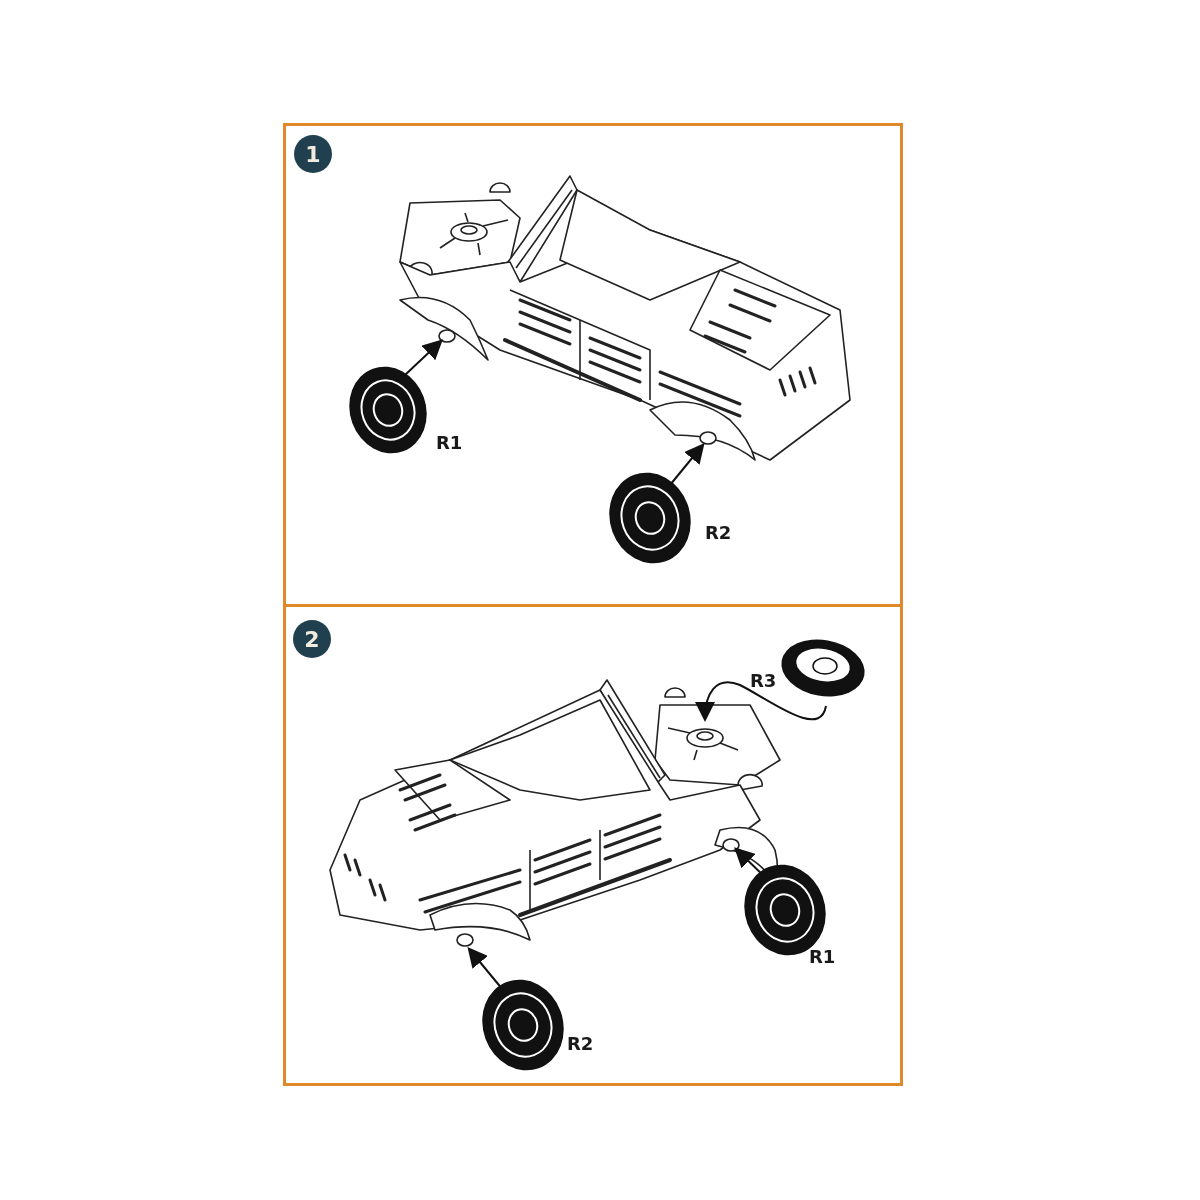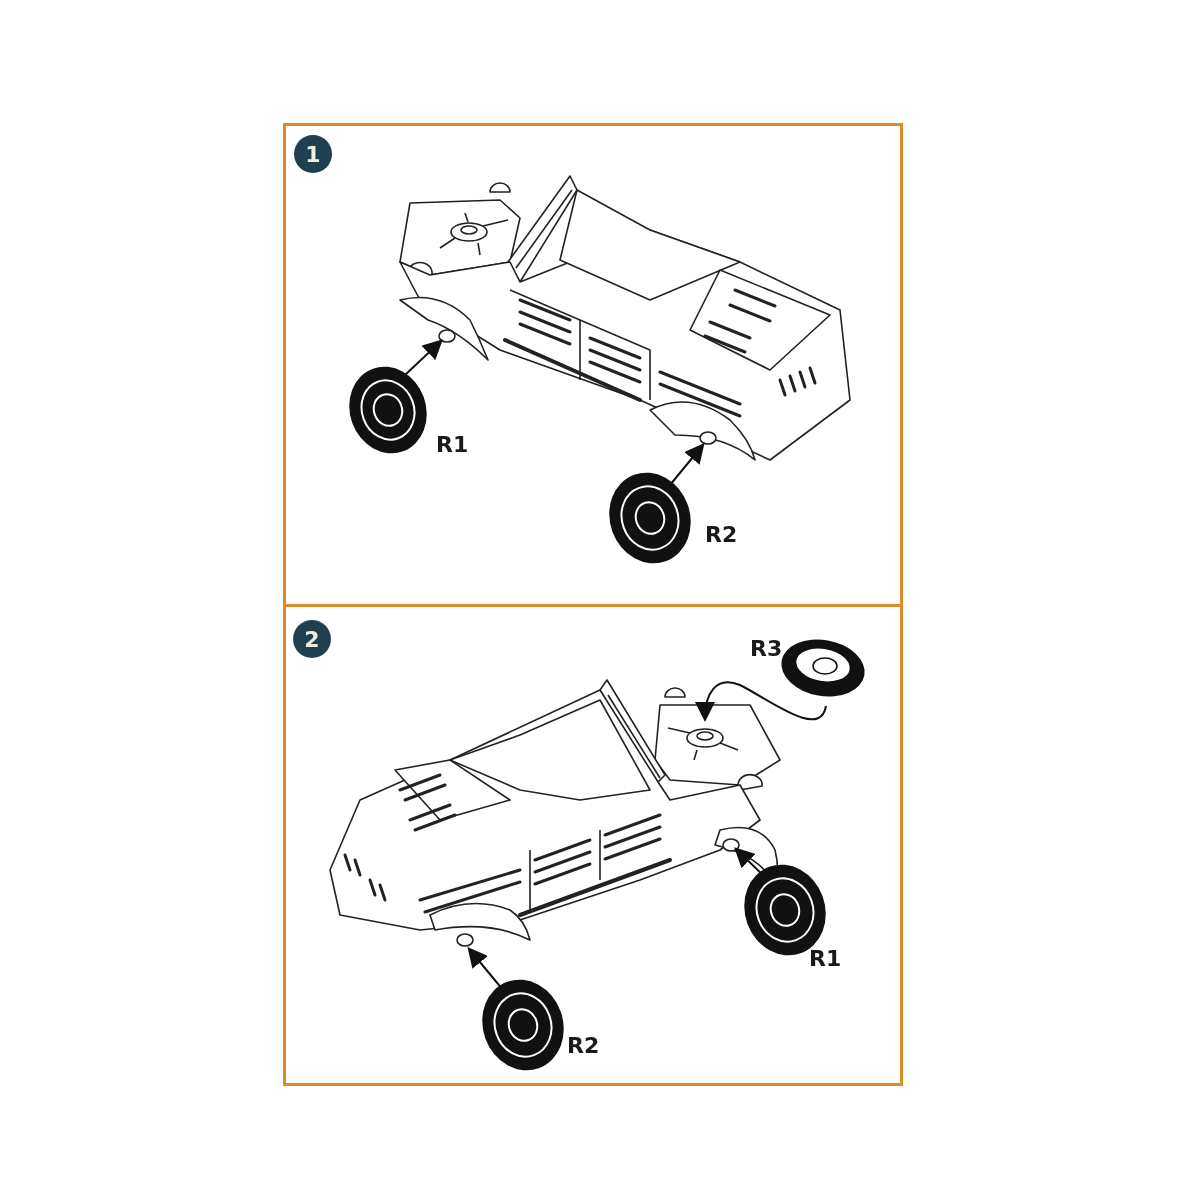--- a/index.html
+++ b/index.html
@@ -1,34 +1,34 @@
 <!DOCTYPE html>
 <html><head>
 <meta charset="utf-8">
 <style>
   html, body { margin:0; padding:0; background:#ffffff; }
   body { width:1200px; height:1200px; position:relative; overflow:hidden; font-family:"DejaVu Sans", sans-serif; }
   .frame { position:absolute; left:283px; top:123px; width:620px; height:963px; box-sizing:border-box; border:3px solid #e0892b; }
   .divider { position:absolute; left:283px; top:604px; width:620px; height:3px; background:#e0892b; }
   .step-badge { position:absolute; width:38px; height:38px; border-radius:50%; background:#21404f; color:#f0ece0; font-weight:bold; font-size:22px; display:flex; align-items:center; justify-content:center; font-family:"DejaVu Sans", sans-serif; }
-  .part-label { position:absolute; font-weight:bold; font-size:22px; color:#1a1a1a; font-family:"DejaVu Sans", sans-serif; }
+  .part-label { position:absolute; font-weight:bold; font-size:18px; color:#1a1a1a; font-family:"DejaVu Sans", sans-serif; }
   svg.art { position:absolute; left:0; top:0; }
 </style>
 </head>
 <body>
 
 <div class="frame"></div>
 <div class="divider"></div>
 
 <div class="step-badge" style="left:294px;top:135px;">1</div>
 <div class="part-label" style="left:436px;top:432px;">R1</div>
 <div class="part-label" style="left:705px;top:522px;">R2</div>
 
 <div class="step-badge" style="left:293px;top:620px;">2</div>
-<div class="part-label" style="left:750px;top:636px;">R3</div>
+<div class="part-label" style="left:750px;top:670px;">R3</div>
 <div class="part-label" style="left:809px;top:946px;">R1</div>
 <div class="part-label" style="left:567px;top:1033px;">R2</div>
 
 <svg class="art" width="1200" height="1200" viewBox="0 0 1200 1200">
   <defs>
     <marker id="ah" markerWidth="10" markerHeight="10" refX="8" refY="5" orient="auto">
       <path d="M0,0 L10,5 L0,10 z" fill="#111"></path>
     </marker>
   </defs>
 

